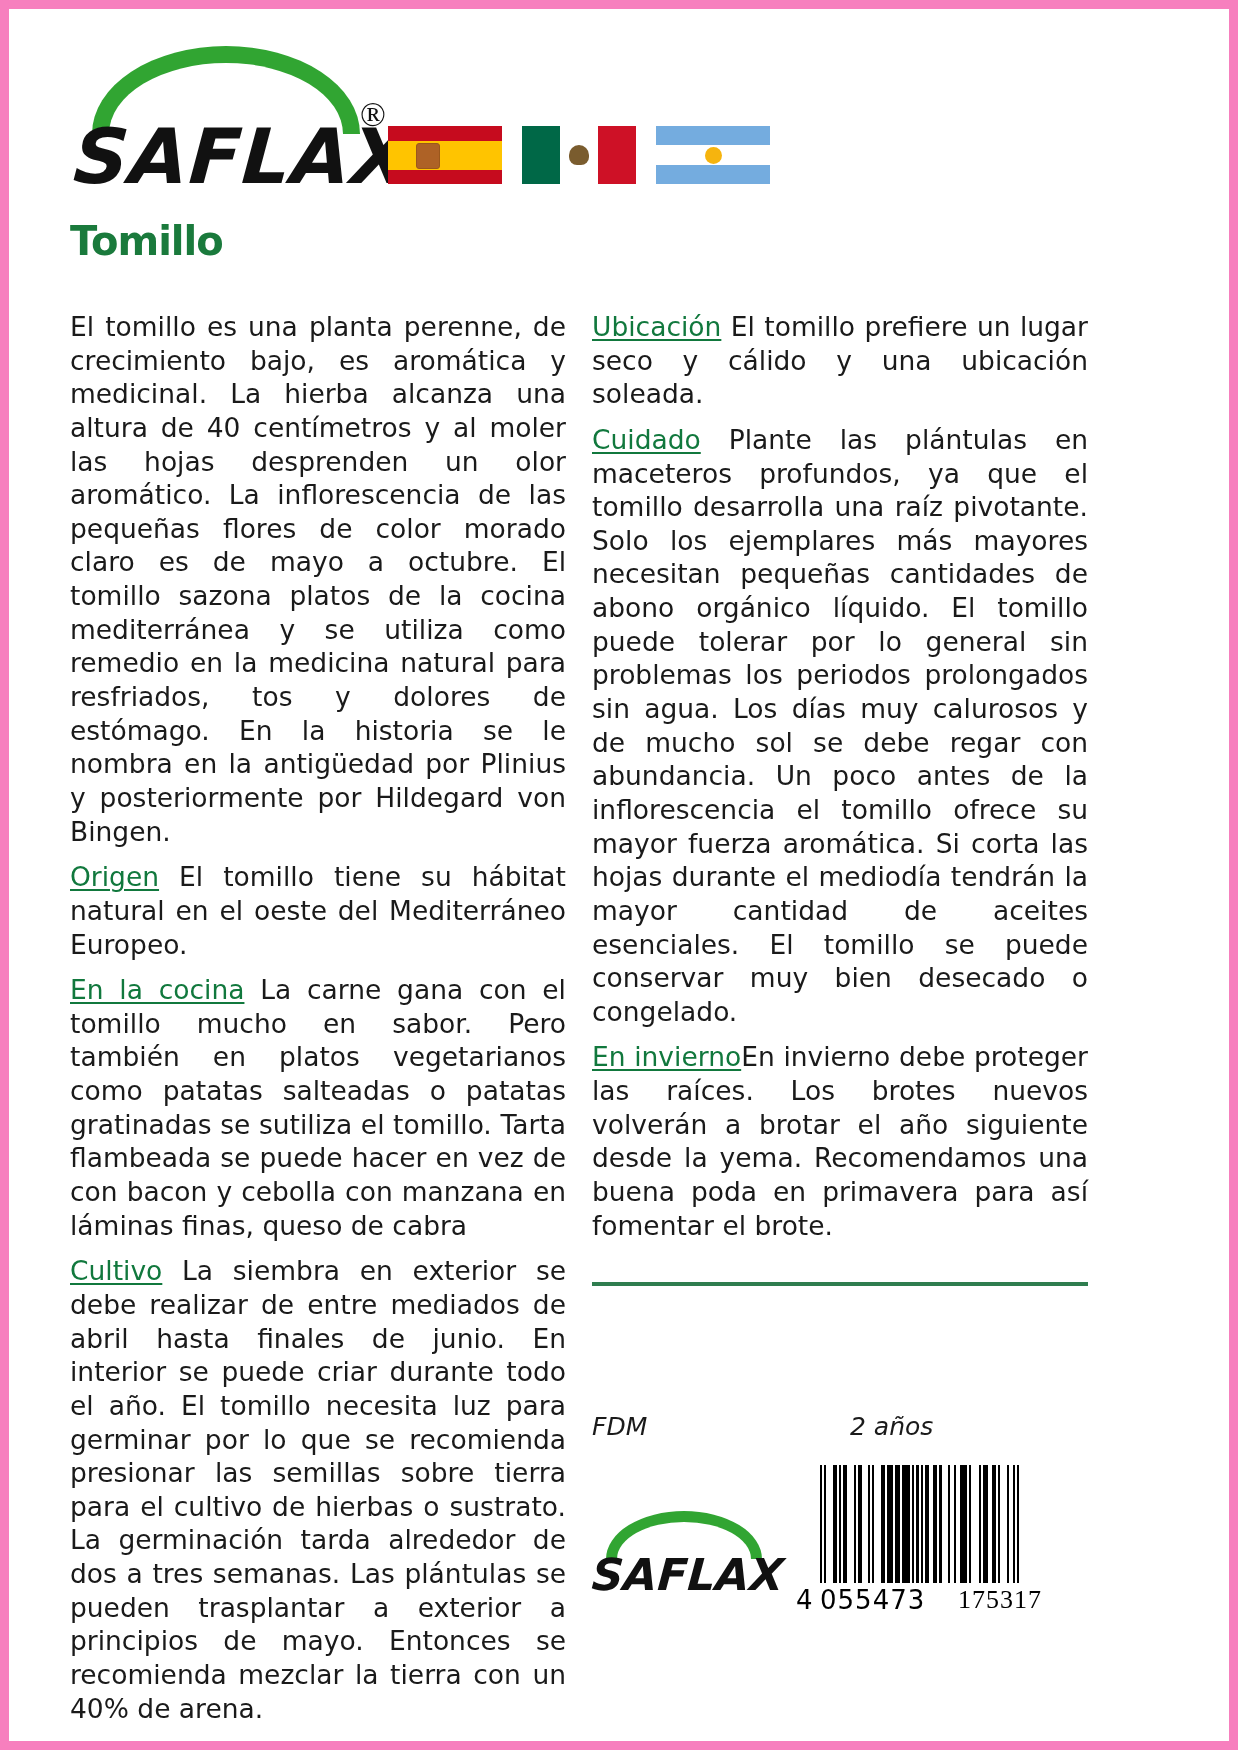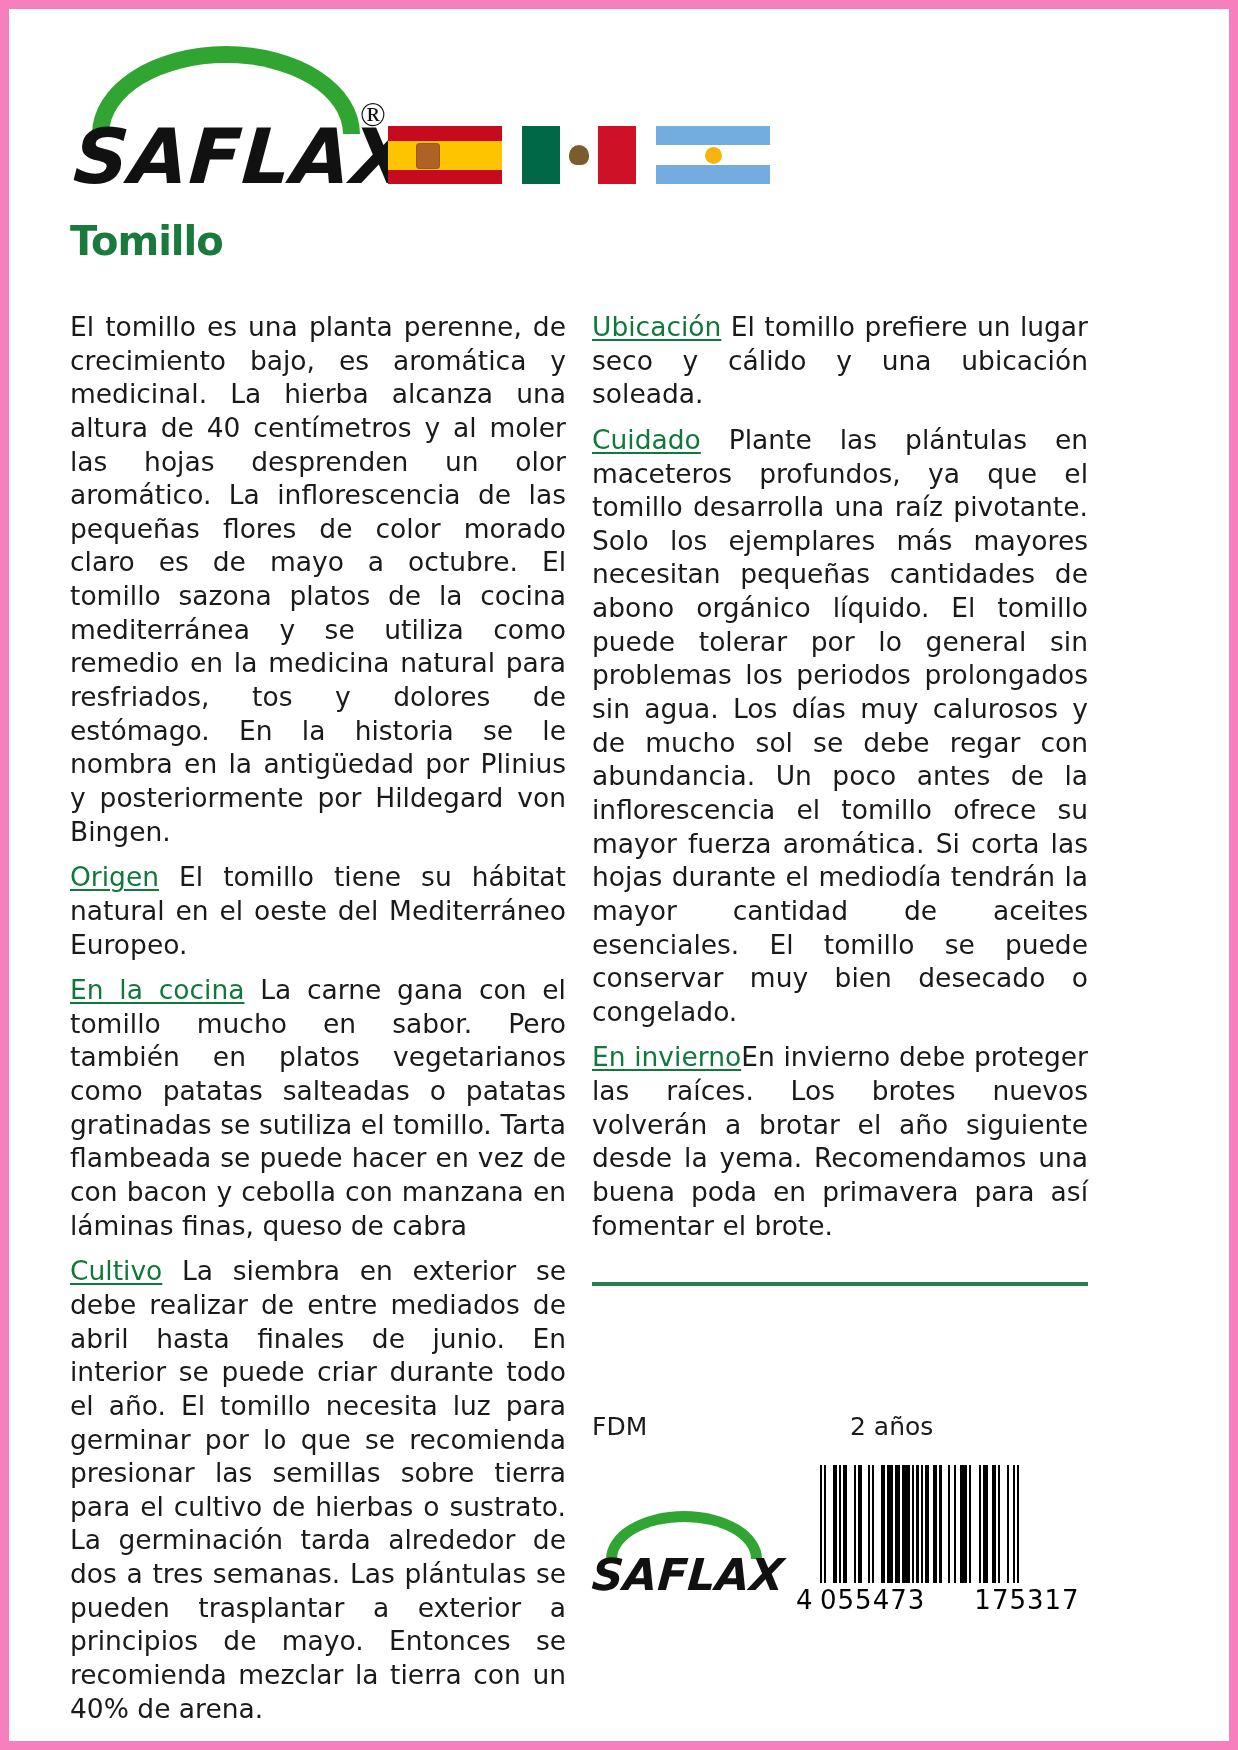--- a/index.html
+++ b/index.html
@@ -185,20 +185,21 @@
     margin: 40px 0 0 0;
     height: 4px;
     background: #2f7d4f;
     width: 100%;
   }
   .meta {
     margin-top: 126px;
     font-size: 25px;
     color: #1a1a1a;
     font-family: "DejaVu Sans", sans-serif;
+    font-style: italic;
   }
   .meta-row {
     display: flex;
     margin-bottom: 14px;
   }
   .meta-label { width: 258px; }
   .meta-value { }
 
   .footer-bottom {
     margin-top: 24px;
@@ -255,21 +256,21 @@
   .barcode-digits {
     display: flex;
     font-size: 26px;
     font-family: "DejaVu Sans", sans-serif;
     color: #000;
     margin-top: 2px;
     letter-spacing: 1px;
   }
   .bd-left { width: 24px; text-align: left; }
   .bd-mid { flex: 1; text-align: left; }
-  .bd-right { flex: 1; text-align: center; }
+  .bd-right { flex: 1; text-align: left; font-family: Liberation Serif, serif; }
 </style>
 </head>
 <body>
 
 <div class="packet">
   <div class="inner">
 
     <div class="header">
 
       <div class="logo-block">

